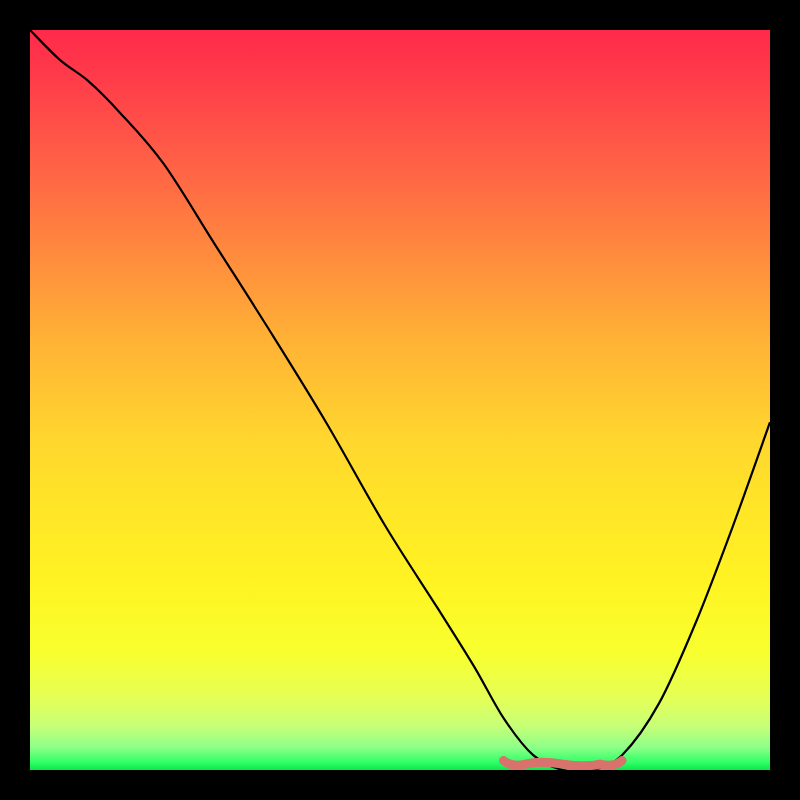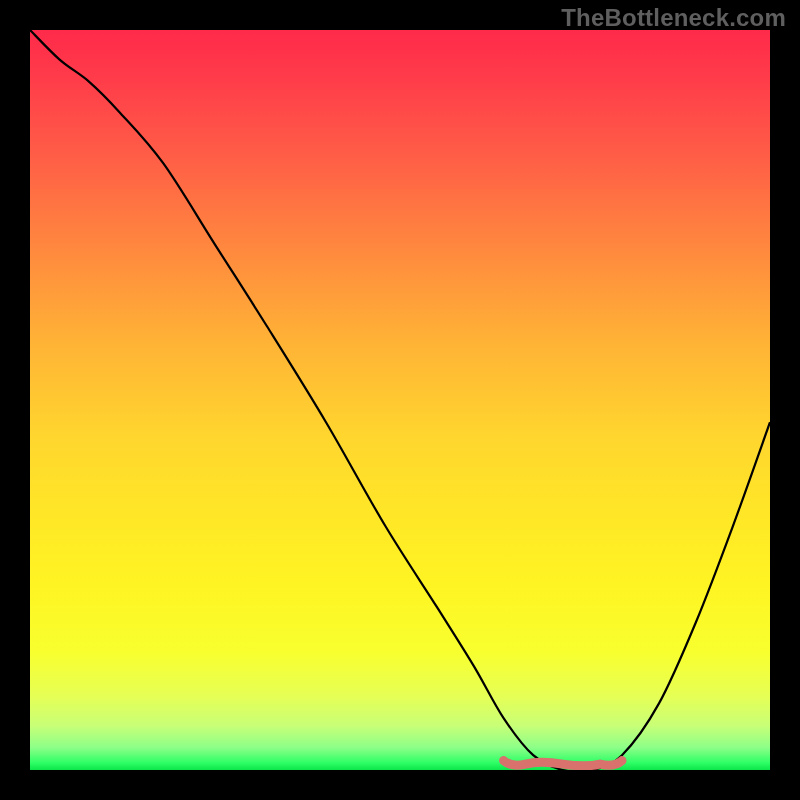--- a/index.html
+++ b/index.html
@@ -75,21 +75,20 @@
   .main-curve {
     stroke: #000;
     stroke-width: 2.2;
     fill: none;
   }
 </style>
 </head>
 <body>
 
 <div class="container">
-  <div class="attribution">TheBottleneck.com</div>
 
   <div class="plot-area">
     <div class="gradient"></div>
 
     <svg class="curve" viewBox="0 0 740 740" preserveAspectRatio="none">
       <path id="main-curve-path" class="main-curve" d="M 0 0 C 4.933333333333334 4.933333333333337, 19.733333333333334 20.966666666666697, 29.6 29.600000000000023 C 39.46666666666667 38.23333333333335, 49.333333333333336 43.16666666666663, 59.2 51.799999999999955 C 69.06666666666666 60.43333333333328, 76.46666666666667 67.8333333333333, 88.8 81.39999999999998 C 101.13333333333333 94.96666666666665, 117.16666666666666 111.00000000000004, 133.2 133.20000000000005 C 149.23333333333332 155.40000000000006, 167.73333333333332 187.4666666666667, 185 214.60000000000002 C 202.26666666666668 241.73333333333335, 218.3 266.4, 236.8 296 C 255.3 325.6, 276.26666666666665 358.90000000000003, 296 392.20000000000005 C 315.73333333333335 425.50000000000006, 336.7 464.96666666666664, 355.2 495.79999999999995 C 373.7 526.6333333333333, 392.20000000000005 553.7666666666667, 407.00000000000006 577.2 C 421.80000000000007 600.6333333333334, 432.9 617.9, 444 636.4 C 455.1 654.9, 463.73333333333335 673.4000000000001, 473.6 688.2 C 483.4666666666667 703, 493.33333333333337 716.5666666666667, 503.20000000000005 725.2 C 513.0666666666667 733.8333333333334, 522.9333333333333 737.5333333333333, 532.8 740 C 542.6666666666666 742.4666666666667, 552.5333333333333 742.4666666666667, 562.4 740 C 572.2666666666667 737.5333333333333, 580.9 736.3000000000001, 592 725.2 C 603.1 714.1, 616.6666666666666 695.6, 629 673.4 C 641.3333333333334 651.1999999999999, 653.6666666666666 621.6, 666 592 C 678.3333333333334 562.4, 690.6666666666666 529.0999999999999, 703 495.79999999999995 C 715.3333333333334 462.49999999999994, 733.8333333333334 409.4666666666667, 740 392.20000000000005"></path>
       <path id="marker-path" class="marker" d="M 473.6 730.58
               Q 481.6 737.58, 495.6 734.08
               T 532.8 734.08
               T 570 734.08

